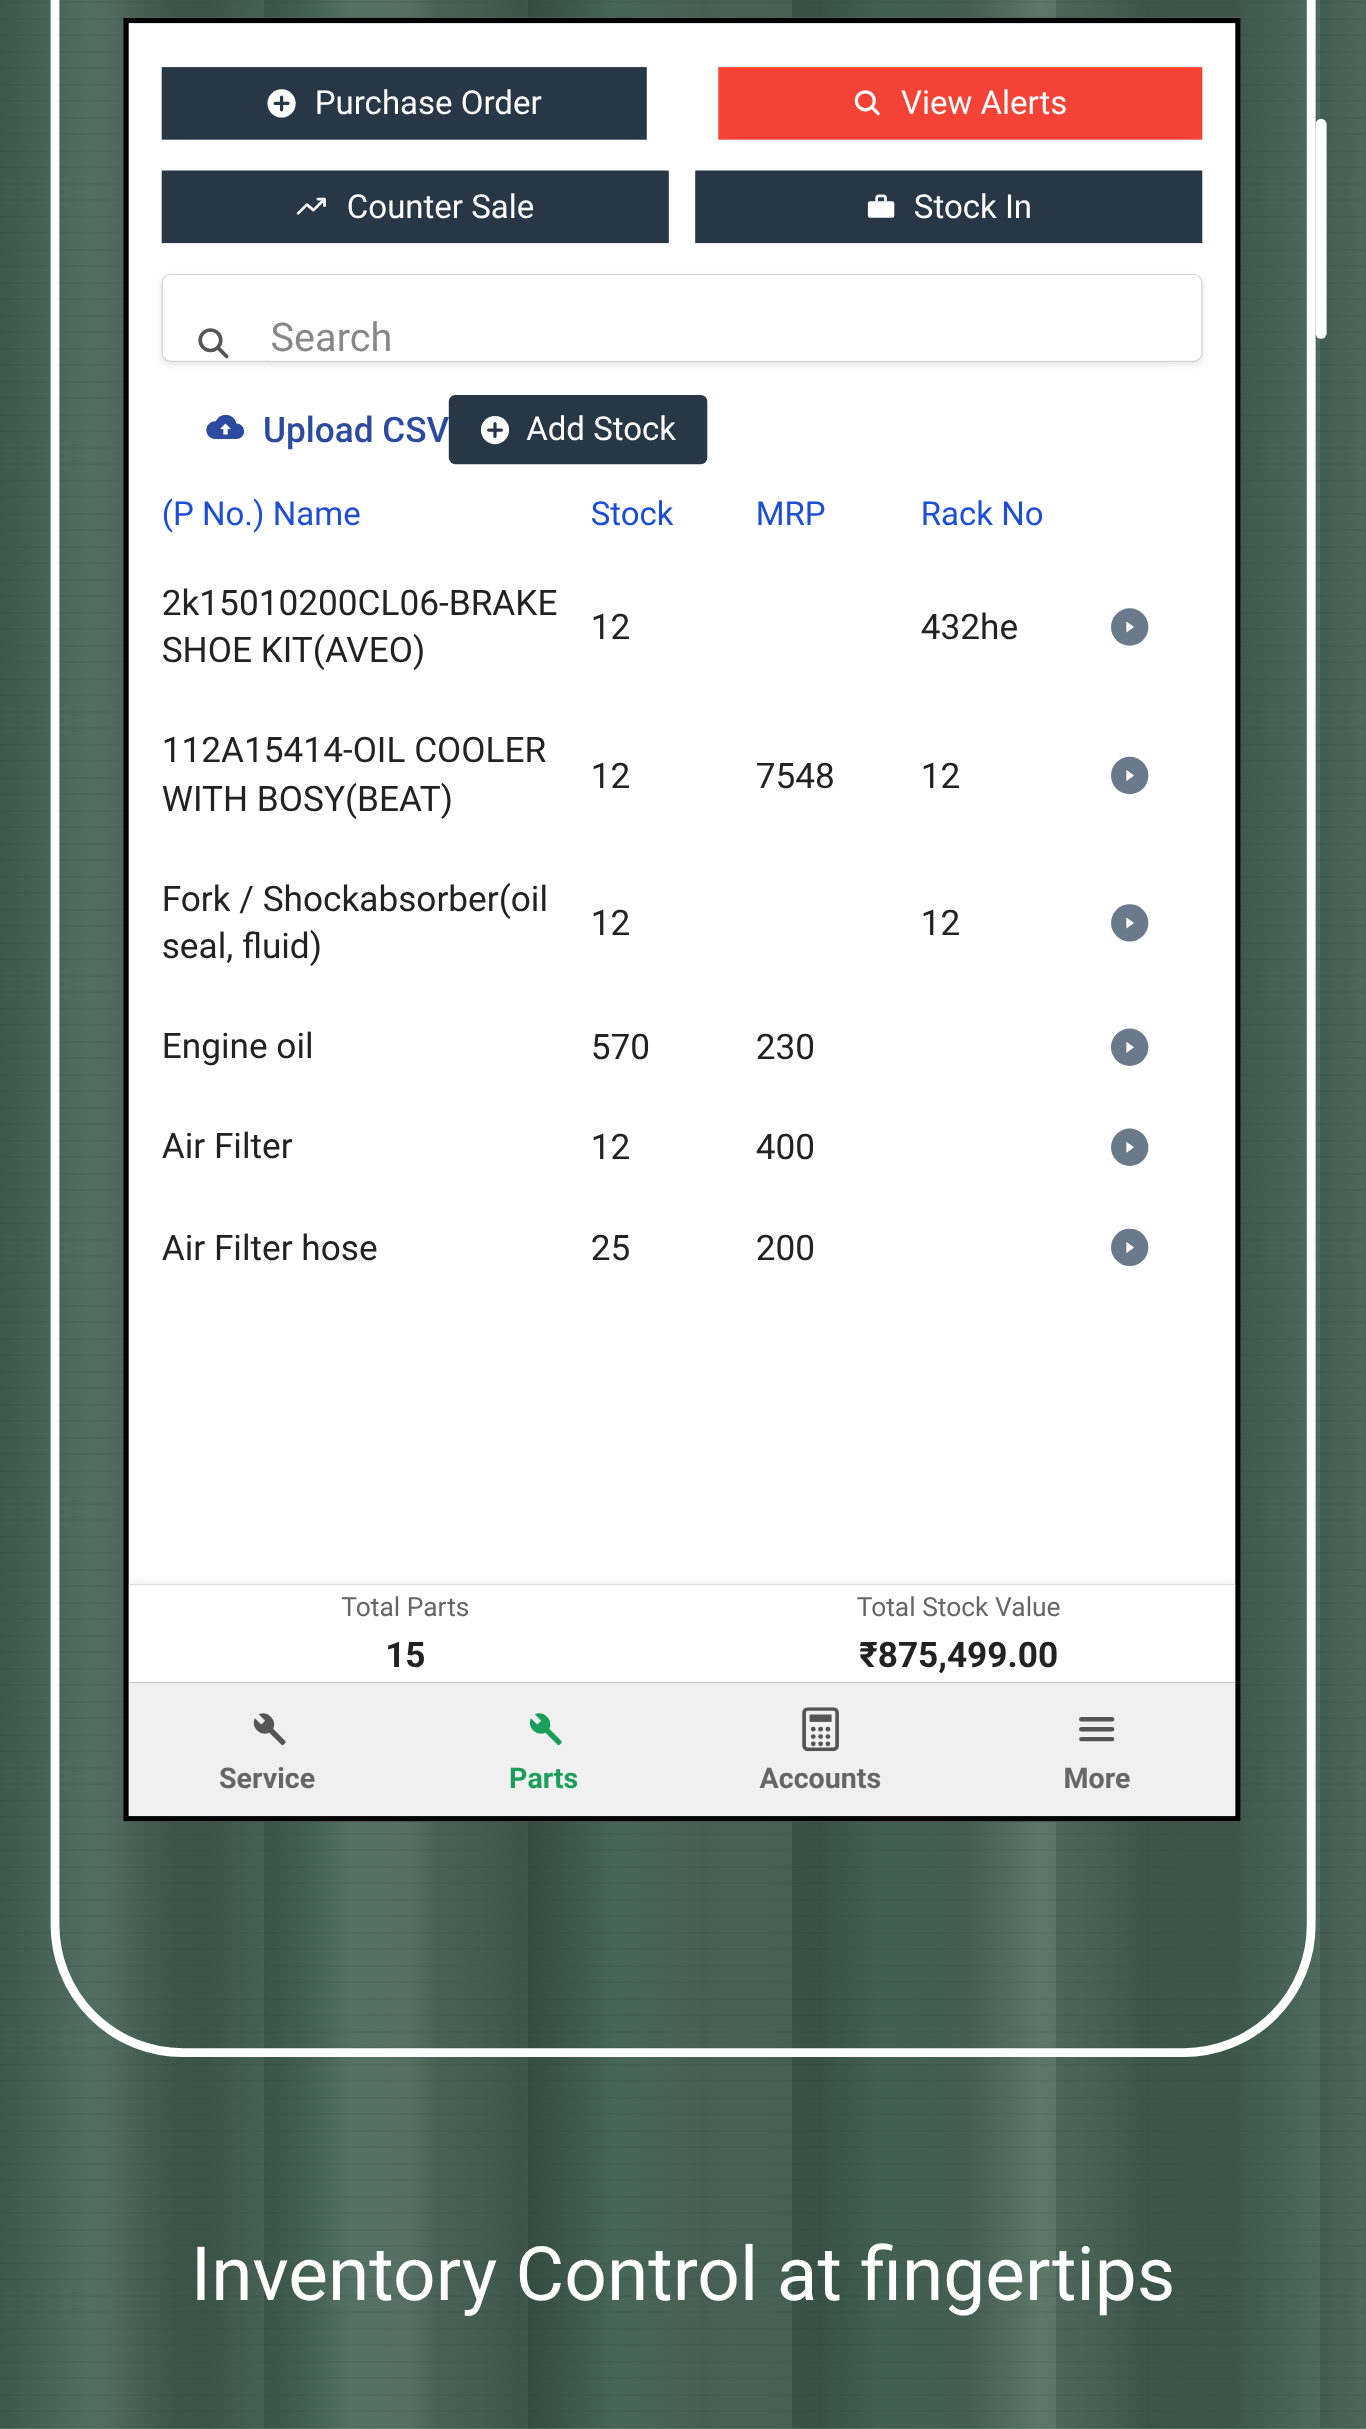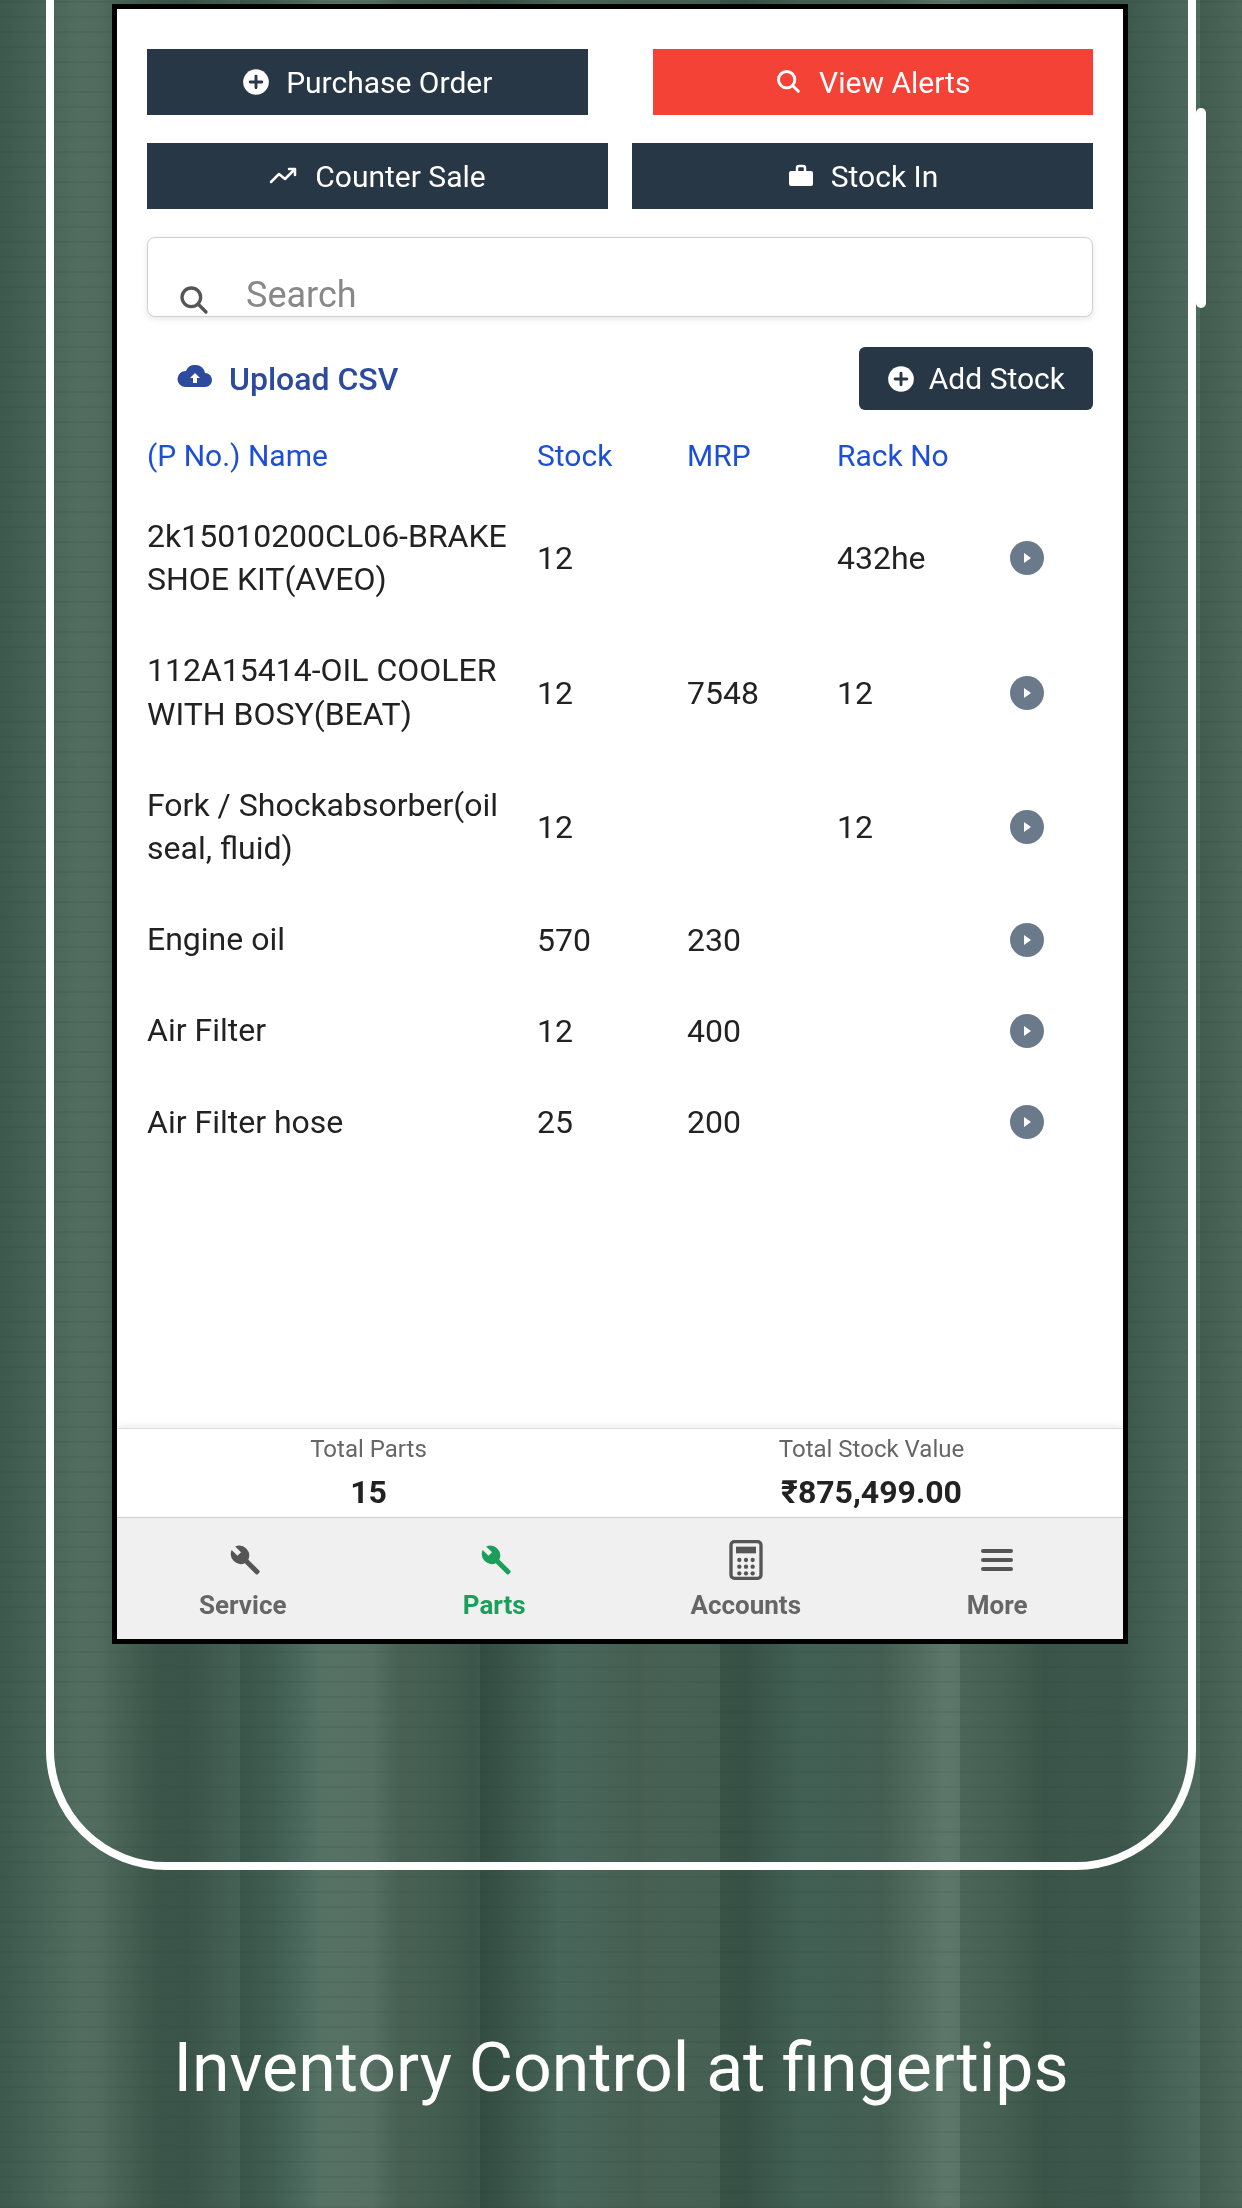--- a/index.html
+++ b/index.html
@@ -46,21 +46,21 @@
   right: -18px;
   top: 150px;
   width: 10px;
   height: 200px;
   background: #fff;
   border-radius: 5px;
 }
 
 .screen {
   position: absolute;
-  top: 4px;
+  top: 16px;
   left: 112px;
   width: 1016px;
   height: 1640px;
   background: #fff;
   border: 5px solid #000;
   overflow: hidden;
 }
 
 .content {
   padding: 20px 0;
@@ -116,23 +116,23 @@
   margin-left: 36px;
   color: #333;
 }
 
 .search-container input::placeholder {
   color: #888;
 }
 
 .action-row {
   display: flex;
-  justify-content: space-between;
-  align-items: center;
-  padding: 0 30px;
+  justify-content: flex-start;
+  align-items: center;
+  padding: 0 40px;
   margin-bottom: 28px;
 }
 
 .upload-csv {
   display: flex;
   align-items: center;
   gap: 16px;
   color: #2c4a9e;
   font-size: 32px;
   font-weight: 500;

